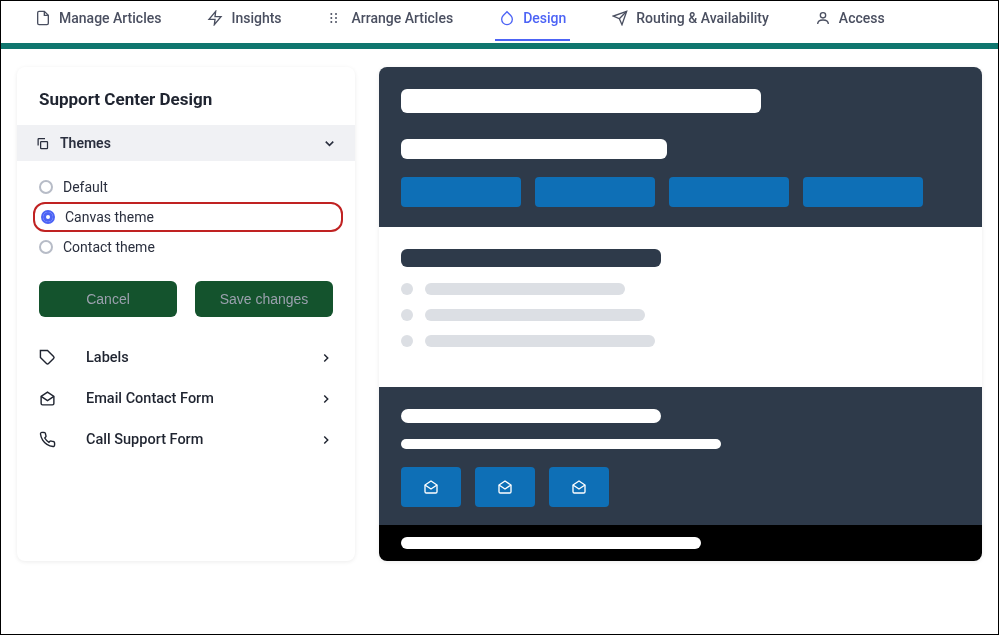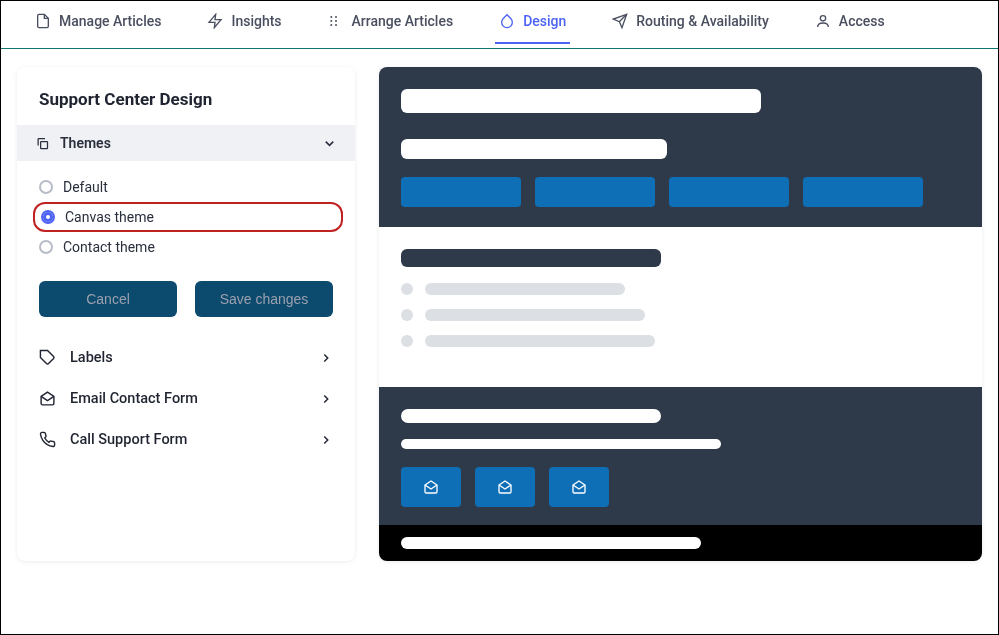--- a/index.html
+++ b/index.html
@@ -8,21 +8,21 @@
     background: #fff;
     width: 999px;
     height: 635px;
     border: 1px solid #000;
     overflow: hidden;
   }
   .tabs {
     display: flex;
     gap: 38px;
     padding: 10px 30px 16px 30px;
-    border-bottom: 1px solid #0f766e;
+    border-bottom: 6px solid #0f766e;
     height: 48px;
     align-items: center;
   }
   .tab {
     display: flex;
     align-items: center;
     gap: 8px;
     color: #4a4f60;
     font-size: 14px;
     font-weight: 500;
@@ -97,33 +97,33 @@
     padding: 5px 10px 5px 6px;
     margin: -5px -10px -5px -6px;
   }
 
   .btn-row {
     display: flex; gap: 18px;
     padding: 18px 22px 8px 22px;
   }
   .btn {
     flex: 1;
-    background: #0c4a6e;
+    background: #14532d;
     color: #9aa0ad;
     font-size: 14px;
     border: none;
     border-radius: 6px;
     padding: 10px 0;
     cursor: pointer;
     font-weight: 500;
   }
 
   .nav-list { padding: 14px 22px 0 22px; display: flex; flex-direction: column; gap: 4px; }
   .nav-item {
-    display: flex; align-items: center; gap: 14px;
+    display: flex; align-items: center; gap: 30px;
     padding: 10px 0;
     font-size: 14.5px; color: #1f2430; font-weight: 500;
     cursor: pointer;
   }
   .nav-item svg { width: 17px; height: 17px; flex-shrink: 0; }
   .nav-item .chev { margin-left: auto; width: 14px; height: 14px; }
 
   
   .preview {
     flex: 1;

